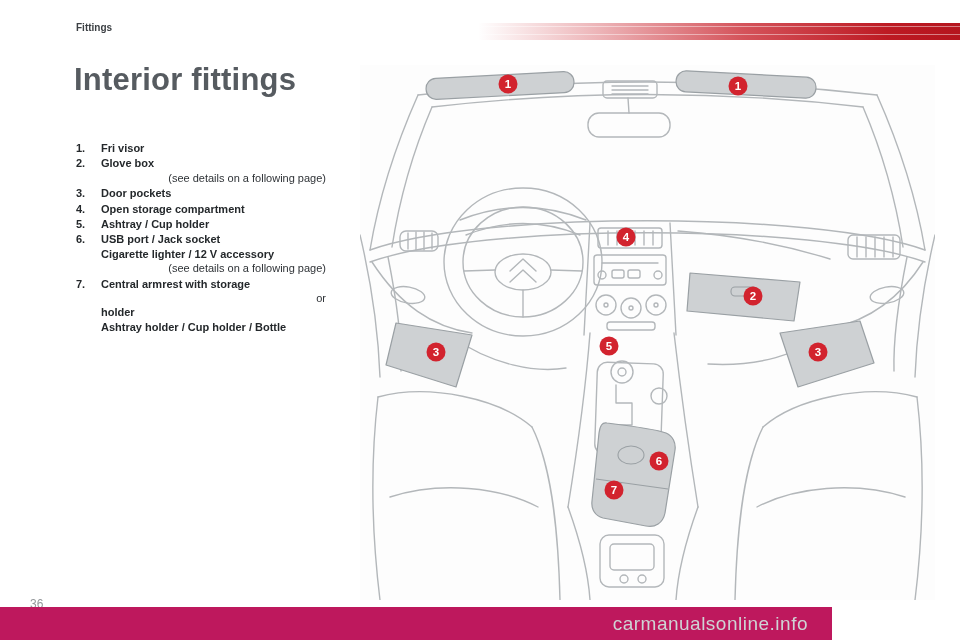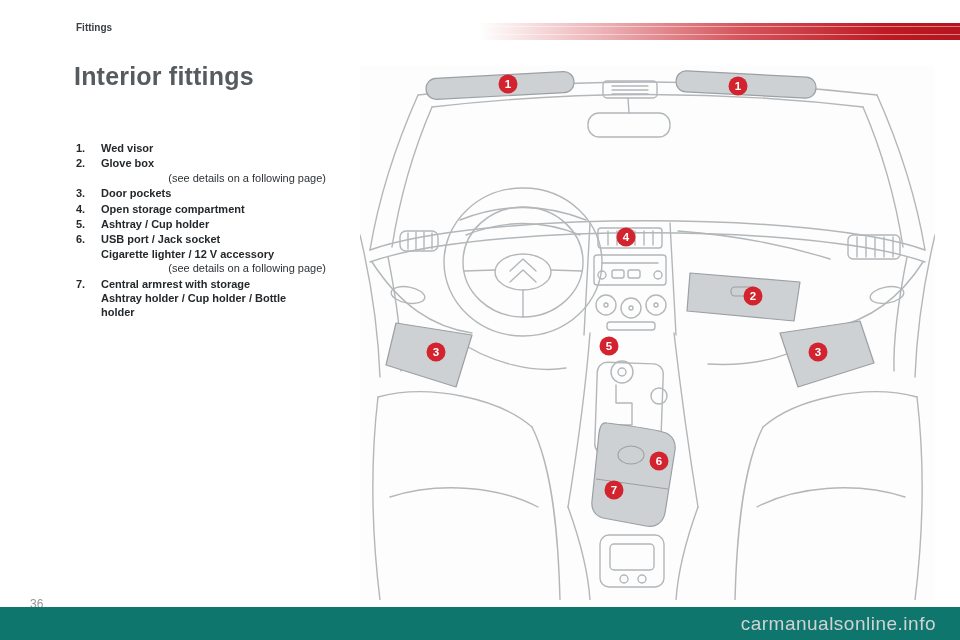--- a/index.html
+++ b/index.html
@@ -42,21 +42,21 @@
     background: repeating-linear-gradient(to bottom,
       rgba(255,255,255,0) 0px, rgba(255,255,255,0) 3px,
       rgba(255,255,255,0.45) 3px, rgba(255,255,255,0.45) 4px,
       rgba(255,255,255,0) 4px, rgba(255,255,255,0) 8px);
   }
   .title {
     position: absolute;
     left: 74px;
     top: 62px;
     margin: 0;
-    font-size: 25px;
+    font-size: 31px;
     font-weight: bold;
     letter-spacing: 0.2px;
     color: #565b60;
   }
   .list {
     position: absolute;
     left: 76px;
     top: 141px;
     width: 250px;
     font-size: 11px;
@@ -87,23 +87,23 @@
     position: absolute;
     left: 30px;
     top: 597px;
     font-size: 12px;
     color: #93979a;
   }
   .bottom-bar {
     position: absolute;
     left: 0;
     bottom: 0;
-    width: 960px;
+    width: 832px;
     height: 33px;
-    background: #0f766e;
+    background: #be185d;
   }
   .watermark {
     position: absolute;
     right: 24px;
     top: 50%;
     transform: translateY(-50%);
     font-size: 19px;
     letter-spacing: 0.5px;
     color: #cfd3d5;
   }
@@ -116,21 +116,21 @@
 
   <div class="section-label">Fittings</div>
   <div class="red-stripe"></div>
 
   <h1 class="title">Interior fittings</h1>
 
   <div class="list">
     <div class="li">
       <span class="num">1.</span>
       <span class="lines">
-        <span class="ln">Wed visor</span>
+        <span class="ln">Fri visor</span>
       </span>
     </div>
     <div class="li">
       <span class="num">2.</span>
       <span class="lines">
         <span class="ln">Glove box</span>
         <span class="ln note">(see details on a following page)</span>
       </span>
     </div>
     <div class="li">
@@ -156,22 +156,23 @@
       <span class="lines">
         <span class="ln">USB port / Jack socket</span>
         <span class="ln">Cigarette lighter / 12 V accessory</span>
         <span class="ln note">(see details on a following page)</span>
       </span>
     </div>
     <div class="li">
       <span class="num">7.</span>
       <span class="lines">
         <span class="ln">Central armrest with storage</span>
+        <span class="ln note">or</span>
+        <span class="ln">holder</span>
         <span class="ln">Ashtray holder / Cup holder / Bottle</span>
-        <span class="ln">holder</span>
       </span>
     </div>
   </div>
 
   <div class="diagram">
     <svg viewBox="0 0 575 535" width="575" height="535">
 
       <g fill="none" stroke="#b3b7ba" stroke-width="1.4" stroke-linecap="round" stroke-linejoin="round">
         <g>
           <path d="M 58,30 Q 287,4 517,30"></path>

